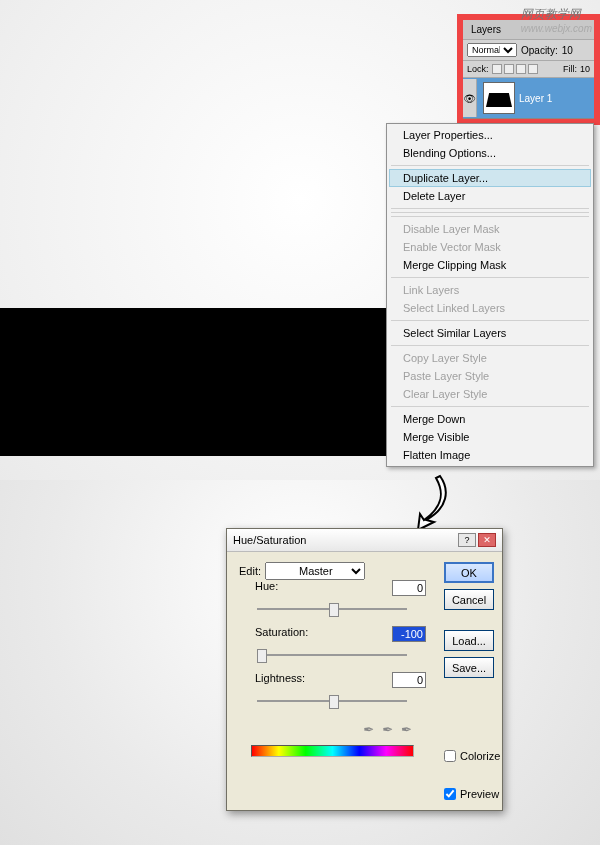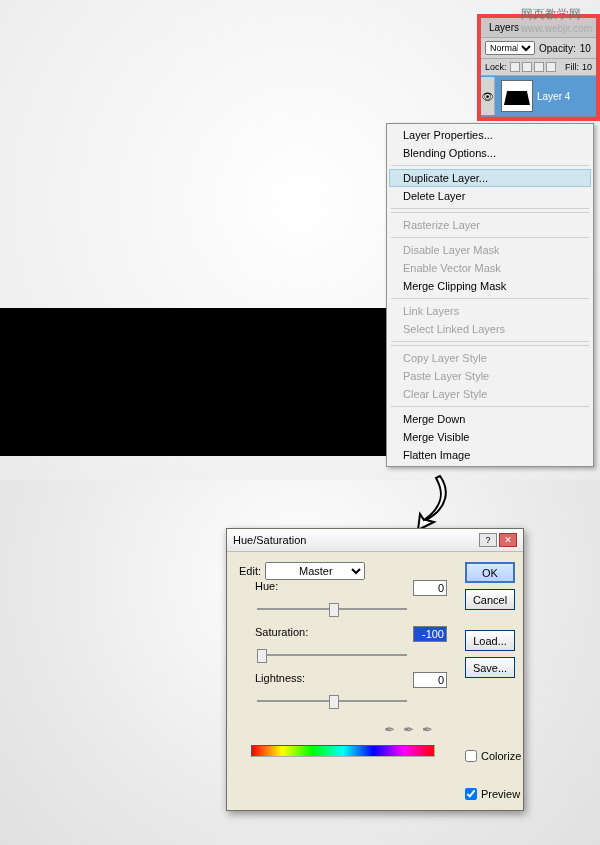--- a/index.html
+++ b/index.html
@@ -1,41 +1,41 @@
 <!DOCTYPE html>
 <html><head>
   <meta charset="utf-8">
   <style>
     * { margin: 0; padding: 0; box-sizing: border-box; font-family: "Segoe UI", Tahoma, sans-serif; }
     body { width: 600px; height: 845px; background: #fff; position: relative; overflow: hidden; }
-    .watermark { position: absolute; top: 6px; right: 8px; font-size: 12px; color: #777; z-index: 100; }
+    .watermark { position: absolute; top: 6px; right: 8px; font-size: 12px; color: #777; z-index: 100; font-style: italic; }
     .watermark small { display: block; font-size: 10px; color: #aaa; }
     .canvas-area { position: absolute; top: 0; left: 0; width: 600px; height: 845px; background: radial-gradient(circle at 300px 200px, #fff 0%, #f0f0f0 300px, #e8e8e8 450px); }
     .black-shape1 { position: absolute; top: 308px; left: 0; width: 418px; height: 148px; background: #000; }
     .gradient-bg2 { position: absolute; top: 480px; left: 0; width: 600px; height: 365px; background: radial-gradient(circle at 300px 100px, #fff 0%, #eaeaea 250px, #e0e0e0 400px); }
-    .layers-panel { position: absolute; top: 14px; right: 0; width: 123px; background: #d4d4d4; border: 4px solid #ef4444; font-size: 10px; z-index: 5; }
+    .layers-panel { position: absolute; top: 14px; right: 0; width: 143px; background: #d4d4d4; border: 6px solid #ef4444; font-size: 10px; z-index: 5; }
     .layers-tabs { display: flex; background: #c8c8c8; border-bottom: 1px solid #aaa; padding: 2px 4px; }
     .layers-tabs span { padding: 2px 4px; }
     .layers-controls { display: flex; align-items: center; padding: 3px 4px; border-bottom: 1px solid #aaa; gap: 4px; }
     .layers-controls select { font-size: 9px; width: 50px; }
     .lock-row { display: flex; align-items: center; padding: 3px 4px; border-bottom: 1px solid #aaa; gap: 3px; font-size: 9px; }
     .lock-icons { display: flex; gap: 2px; }
     .lock-icons span { width: 10px; height: 10px; border: 1px solid #999; background: #eee; display: inline-block; }
     .layer-item { display: flex; align-items: center; background: #5a9bd4; border-bottom: 1px solid #888; padding: 4px; gap: 4px; }
     .eye-col { width: 14px; height: 38px; background: #d4d4d4; display: flex; align-items: center; justify-content: center; border-right: 1px solid #aaa; margin: -4px 2px -4px -4px; font-size: 10px; }
     .thumb { width: 32px; height: 32px; background: #fff; border: 1px solid #666; position: relative; }
     .thumb::after { content: ""; position: absolute; top: 10px; left: 2px; right: 2px; height: 14px; background: #000; clip-path: polygon(12% 0, 88% 0, 100% 100%, 0 100%); }
     .layer-name { color: #fff; font-size: 10px; }
     .context-menu { position: absolute; top: 123px; left: 386px; width: 208px; background: #f2f2f2; border: 1px solid #919191; box-shadow: 2px 2px 4px rgba(0,0,0,0.3); font-size: 11px; z-index: 10; padding: 2px; }
     .context-menu .mi { padding: 3px 14px; cursor: default; }
     .context-menu .mi.highlighted { background: #cfe6ef; border: 1px solid #9acbe0; padding: 2px 13px; }
     .context-menu .disabled { color: #a0a0a0; }
     .context-menu .sep { height: 1px; background: #d0d0d0; margin: 3px 2px; }
     .arrow { position: absolute; top: 472px; left: 398px; z-index: 15; }
-    .hue-dialog { position: absolute; top: 528px; left: 226px; width: 298px; background: #ece9d8; border: 1px solid #716f64; box-shadow: 2px 3px 8px rgba(0,0,0,0.4); font-size: 11px; z-index: 20; }
+    .hue-dialog { position: absolute; top: 528px; left: 226px; width: 277px; background: #ece9d8; border: 1px solid #716f64; box-shadow: 2px 3px 8px rgba(0,0,0,0.4); font-size: 11px; z-index: 20; }
     .hue-title { display: flex; justify-content: space-between; align-items: center; background: linear-gradient(#fff, #e8e8e8); border-bottom: 1px solid #bbb; padding: 4px 6px; }
     .hue-title-btns { display: flex; gap: 2px; }
     .title-btn { width: 18px; height: 14px; border: 1px solid #888; font-size: 9px; display: flex; align-items: center; justify-content: center; background: #e8e8e8; }
     .title-btn.close { background: #d66; color: #fff; border-color: #a33; }
     .hue-body { display: flex; }
     .hue-left { flex: 1; padding: 10px 10px 6px 12px; }
     .hue-right { width: 66px; padding: 10px 8px; display: flex; flex-direction: column; gap: 6px; }
     .edit-row { display: flex; align-items: center; gap: 4px; }
     .edit-row select { width: 100px; font-size: 11px; height: 18px; padding-left: 29px; }
     .slider-row { display: flex; align-items: flex-start; margin-bottom: 4px; gap: 6px; }
@@ -85,41 +85,41 @@
       <span></span>
       <span></span>
       <span></span>
     </div>
     <span style="margin-left:auto">Fill:</span>
     <span>10</span>
   </div>
   <div class="layer-item">
     <div class="eye-col">👁</div>
     <div class="thumb"></div>
-    <span class="layer-name">Layer 4</span>
+    <span class="layer-name">Layer 1</span>
   </div>
 </div>
 
 <div class="context-menu">
   <div class="mi">Layer Properties...</div>
   <div class="mi">Blending Options...</div>
   <div class="sep"></div>
   <div class="mi highlighted">Duplicate Layer...</div>
   <div class="mi">Delete Layer</div>
   <div class="sep"></div>
   <div class="sep"></div>
-  <div class="mi disabled">Rasterize Layer</div>
   <div class="sep"></div>
   <div class="mi disabled">Disable Layer Mask</div>
   <div class="mi disabled">Enable Vector Mask</div>
   <div class="mi">Merge Clipping Mask</div>
   <div class="sep"></div>
   <div class="mi disabled">Link Layers</div>
   <div class="mi disabled">Select Linked Layers</div>
   <div class="sep"></div>
+  <div class="mi">Select Similar Layers</div>
   <div class="sep"></div>
   <div class="mi disabled">Copy Layer Style</div>
   <div class="mi disabled">Paste Layer Style</div>
   <div class="mi disabled">Clear Layer Style</div>
   <div class="sep"></div>
   <div class="mi">Merge Down</div>
   <div class="mi">Merge Visible</div>
   <div class="mi">Flatten Image</div>
 </div>
 

